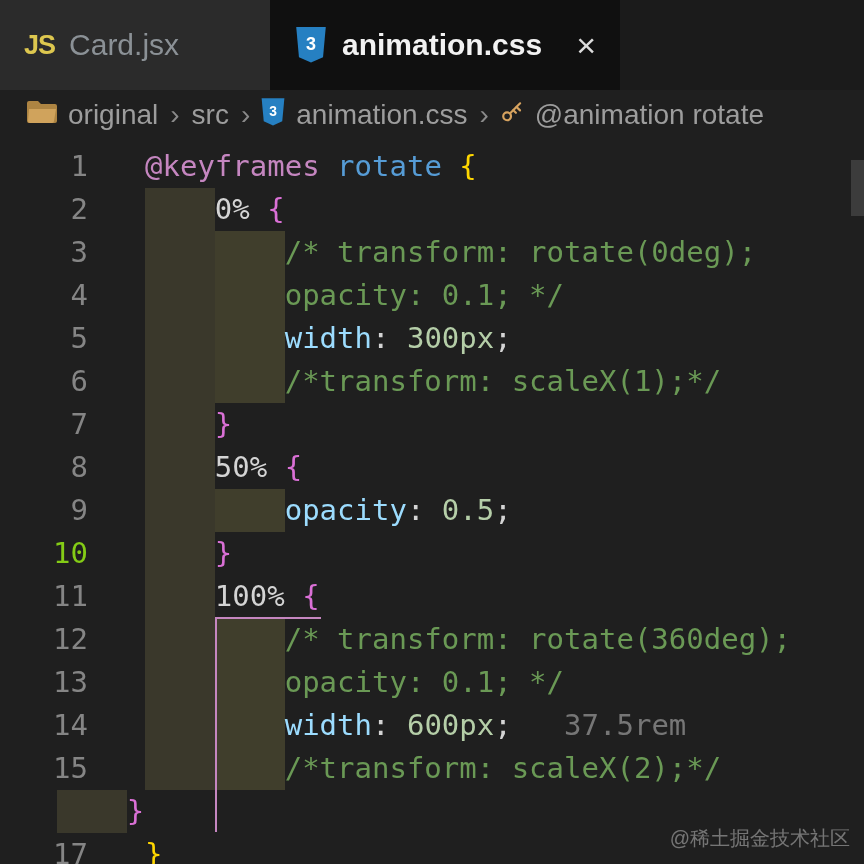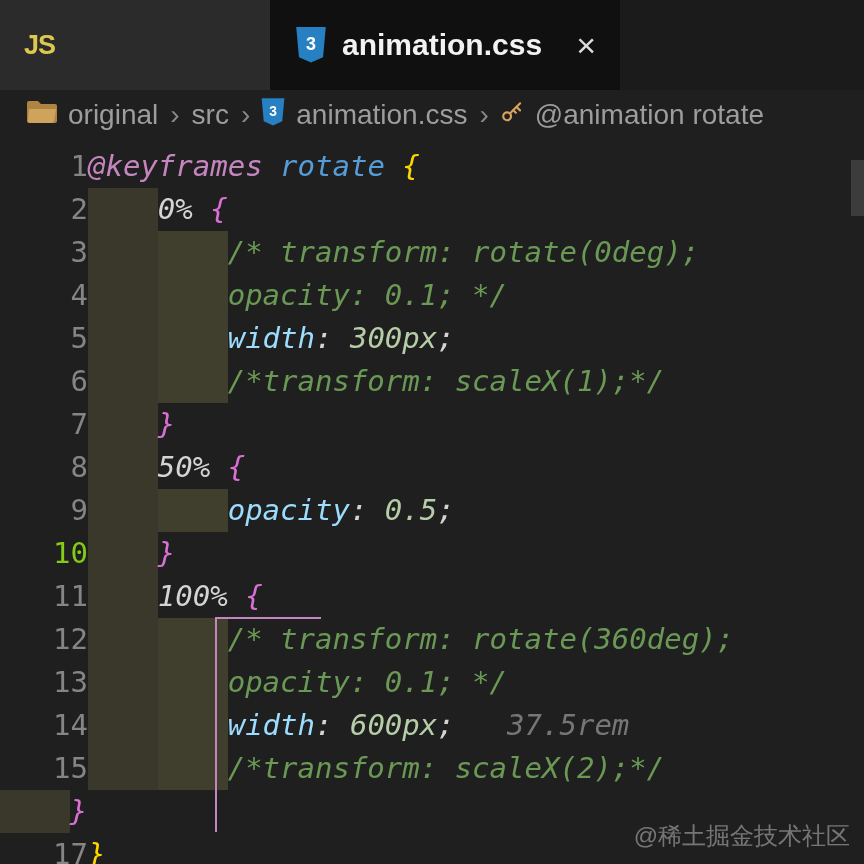--- a/index.html
+++ b/index.html
@@ -24,40 +24,41 @@
   .crumb { margin:0 4px; flex:none; }
   .sep { color:#8a8a8a; font-size:28px; margin:0 8px; flex:none; }
   .bc-icon { flex:none; margin:0 6px 0 2px; display:inline-block; }
 
   
   .editor { position:relative; width:864px; height:724px; background:#1f1f1f;
             font-family:"DejaVu Sans Mono","Liberation Mono",monospace; font-size:29px;
             padding-top:5px; overflow:hidden; }
   .line { display:flex; height:43px; line-height:43px; white-space:pre; }
   .gutter { width:88px; flex:none; text-align:right; color:#858585; }
-  .code { position:relative; flex:1;font-style:italic; }
+  .code { position:relative; margin-left:57px; flex:1; }
   .blk { position:absolute; top:0; height:43px; width:4ch; }
   .toks { position:relative; z-index:1; }
 
   .guide { position:absolute; z-index:2; }
   .guide-v { left:215px; top:477px; width:2px; height:215px; }
   .guide-h { left:215px; top:477px; width:106px; height:2px; }
 
   .scroll-thumb { position:absolute; right:0; top:20px; width:13px; height:56px;
                   background:#3c3c3c; z-index:3; }
 
-  .watermark { position:absolute; right:14px; bottom:12px; font-size:24px;
+  .watermark { position:absolute; right:14px; bottom:12px; font-size:20px;
                color:rgba(235,235,235,0.42); z-index:5; }
 </style>
 </head>
 <body>
 
 <div class="tabbar">
   <div class="tab inactive">
     <span class="js-icon">JS</span>
+    <span class="tab-label">Card.jsx</span>
   </div>
   <div class="tab active">
     <span class="css-icon">
       <svg width="34" height="38" viewBox="0 0 32 36">
         <path d="M2 1 h28 l-2.6 28.5 L16 34.5 L4.6 29.5 Z" fill="#2680C2"></path>
         <text x="16" y="23" text-anchor="middle" font-size="17" font-weight="bold" fill="#ffffff" font-family="Liberation Sans, sans-serif">3</text>
       </svg>
     </span>
     <span class="tab-label">animation.css</span>
     <span class="close">×</span>

